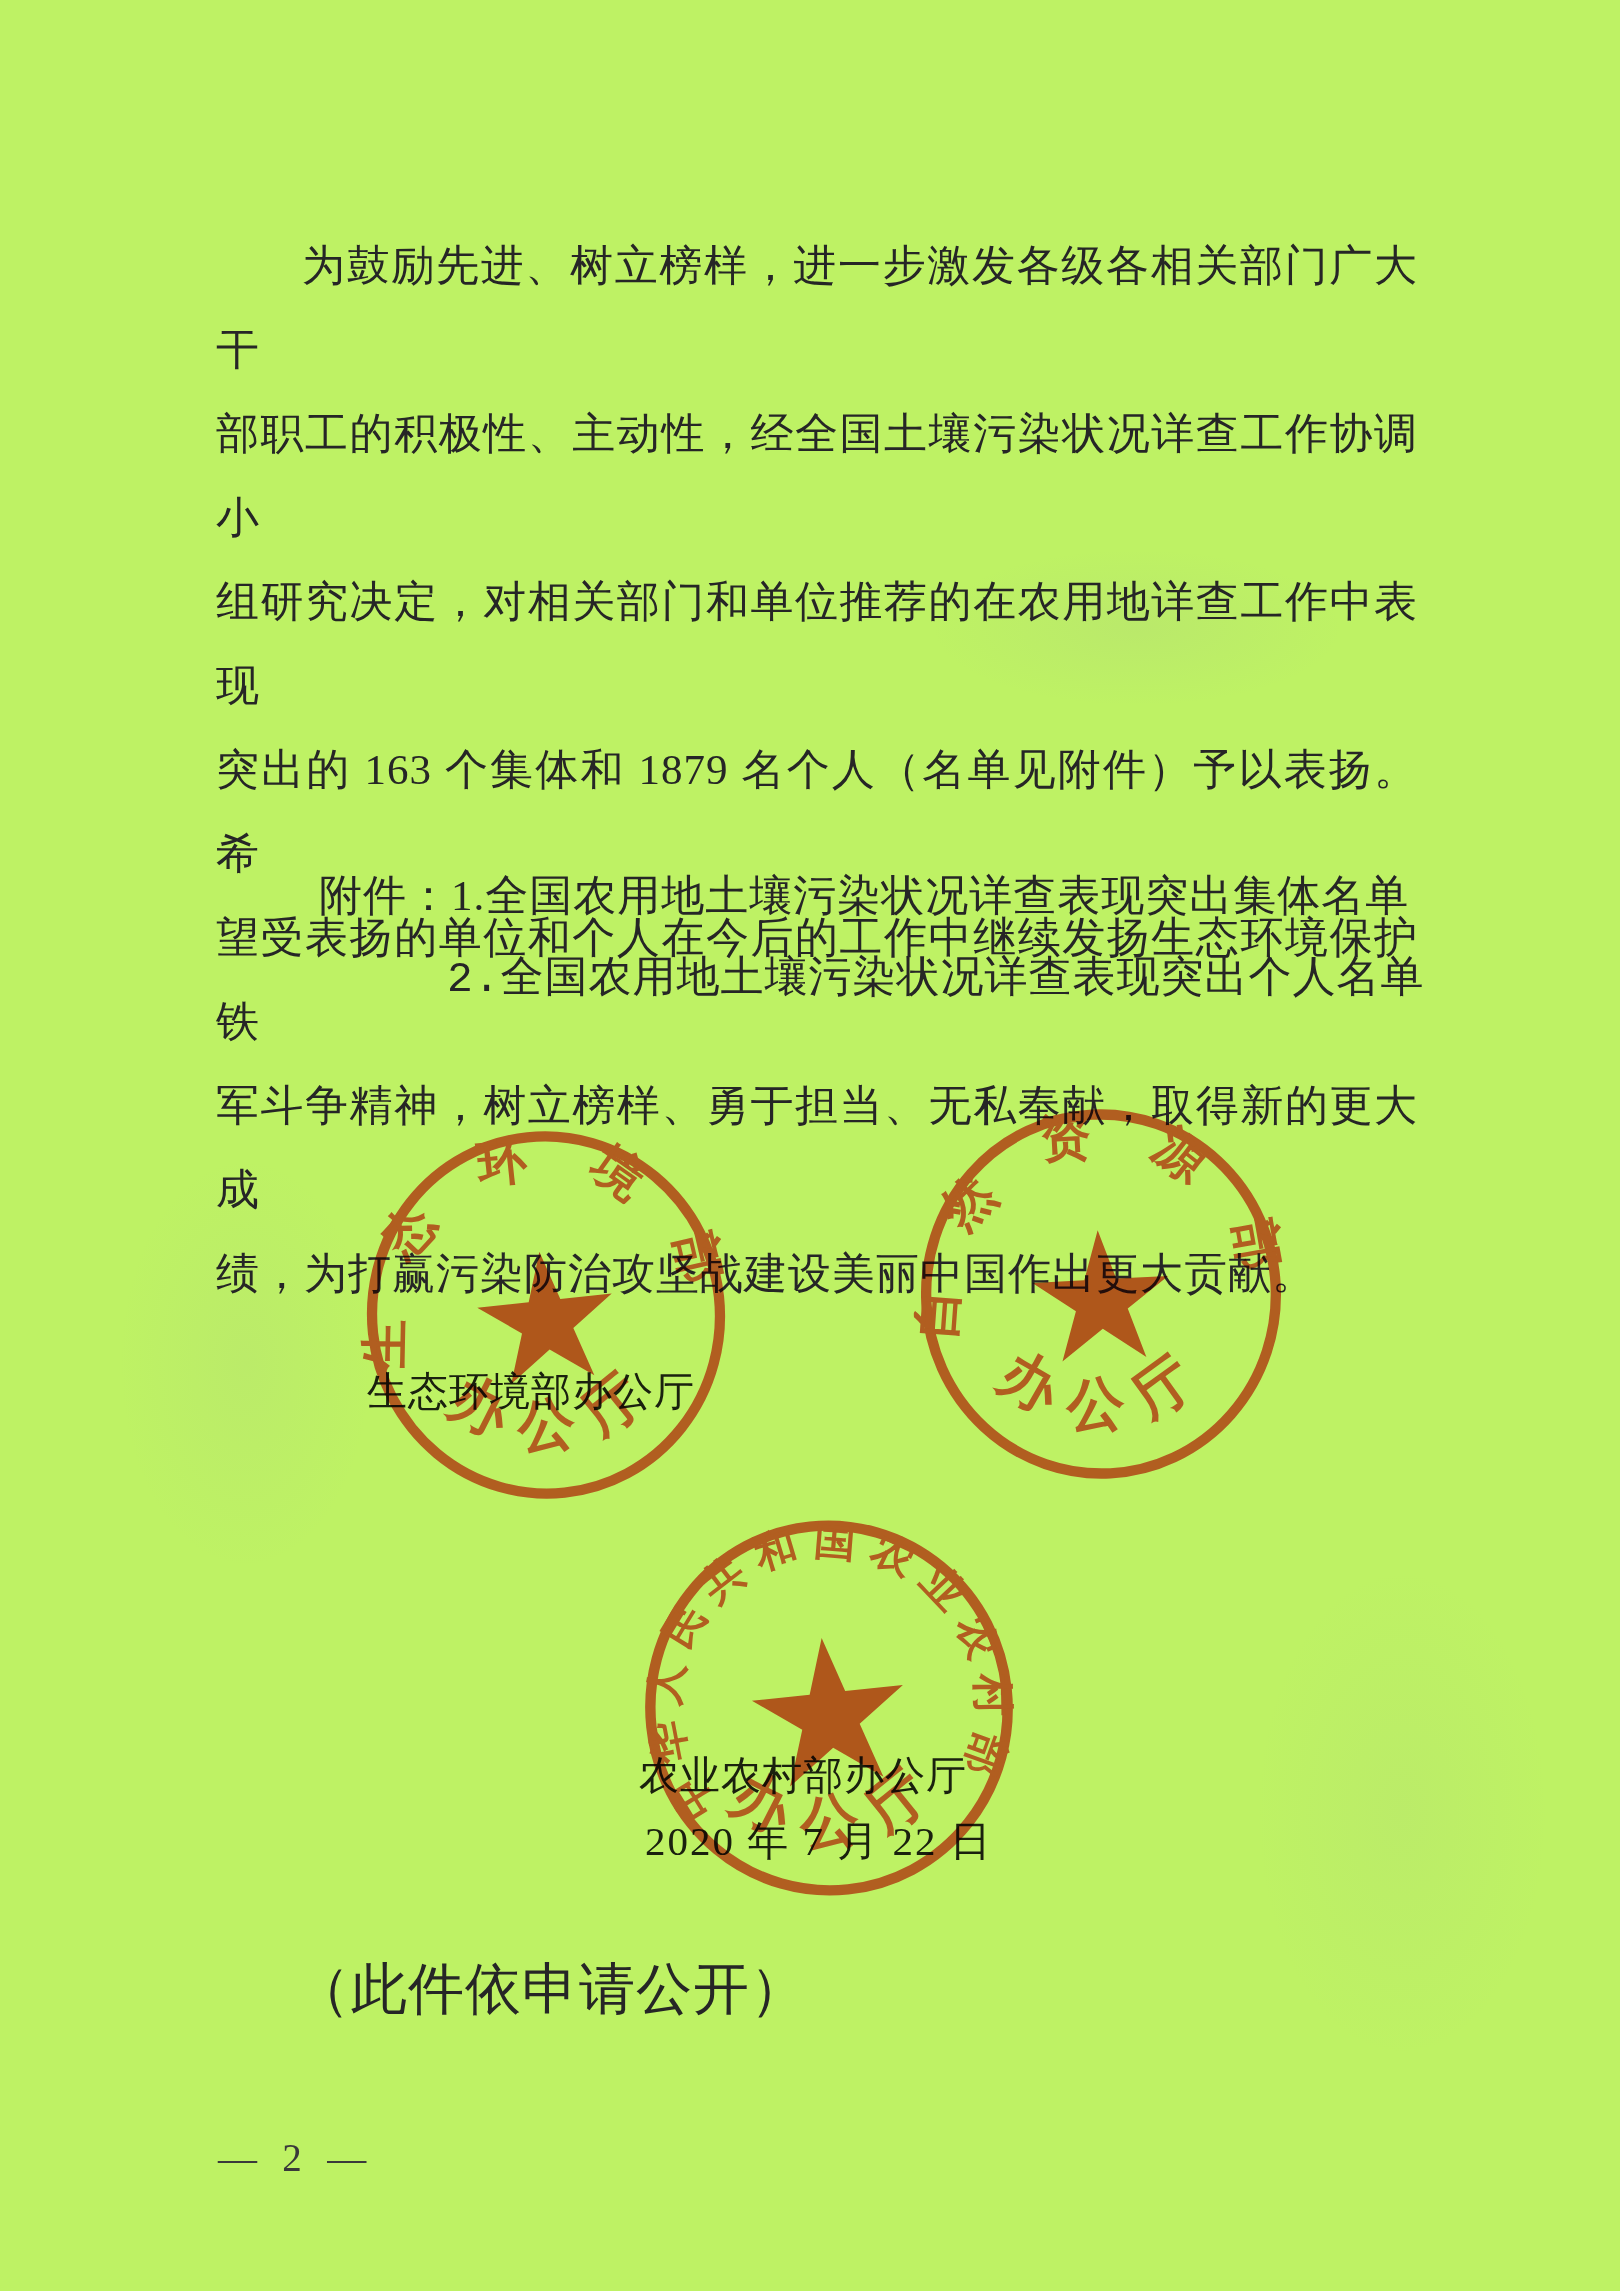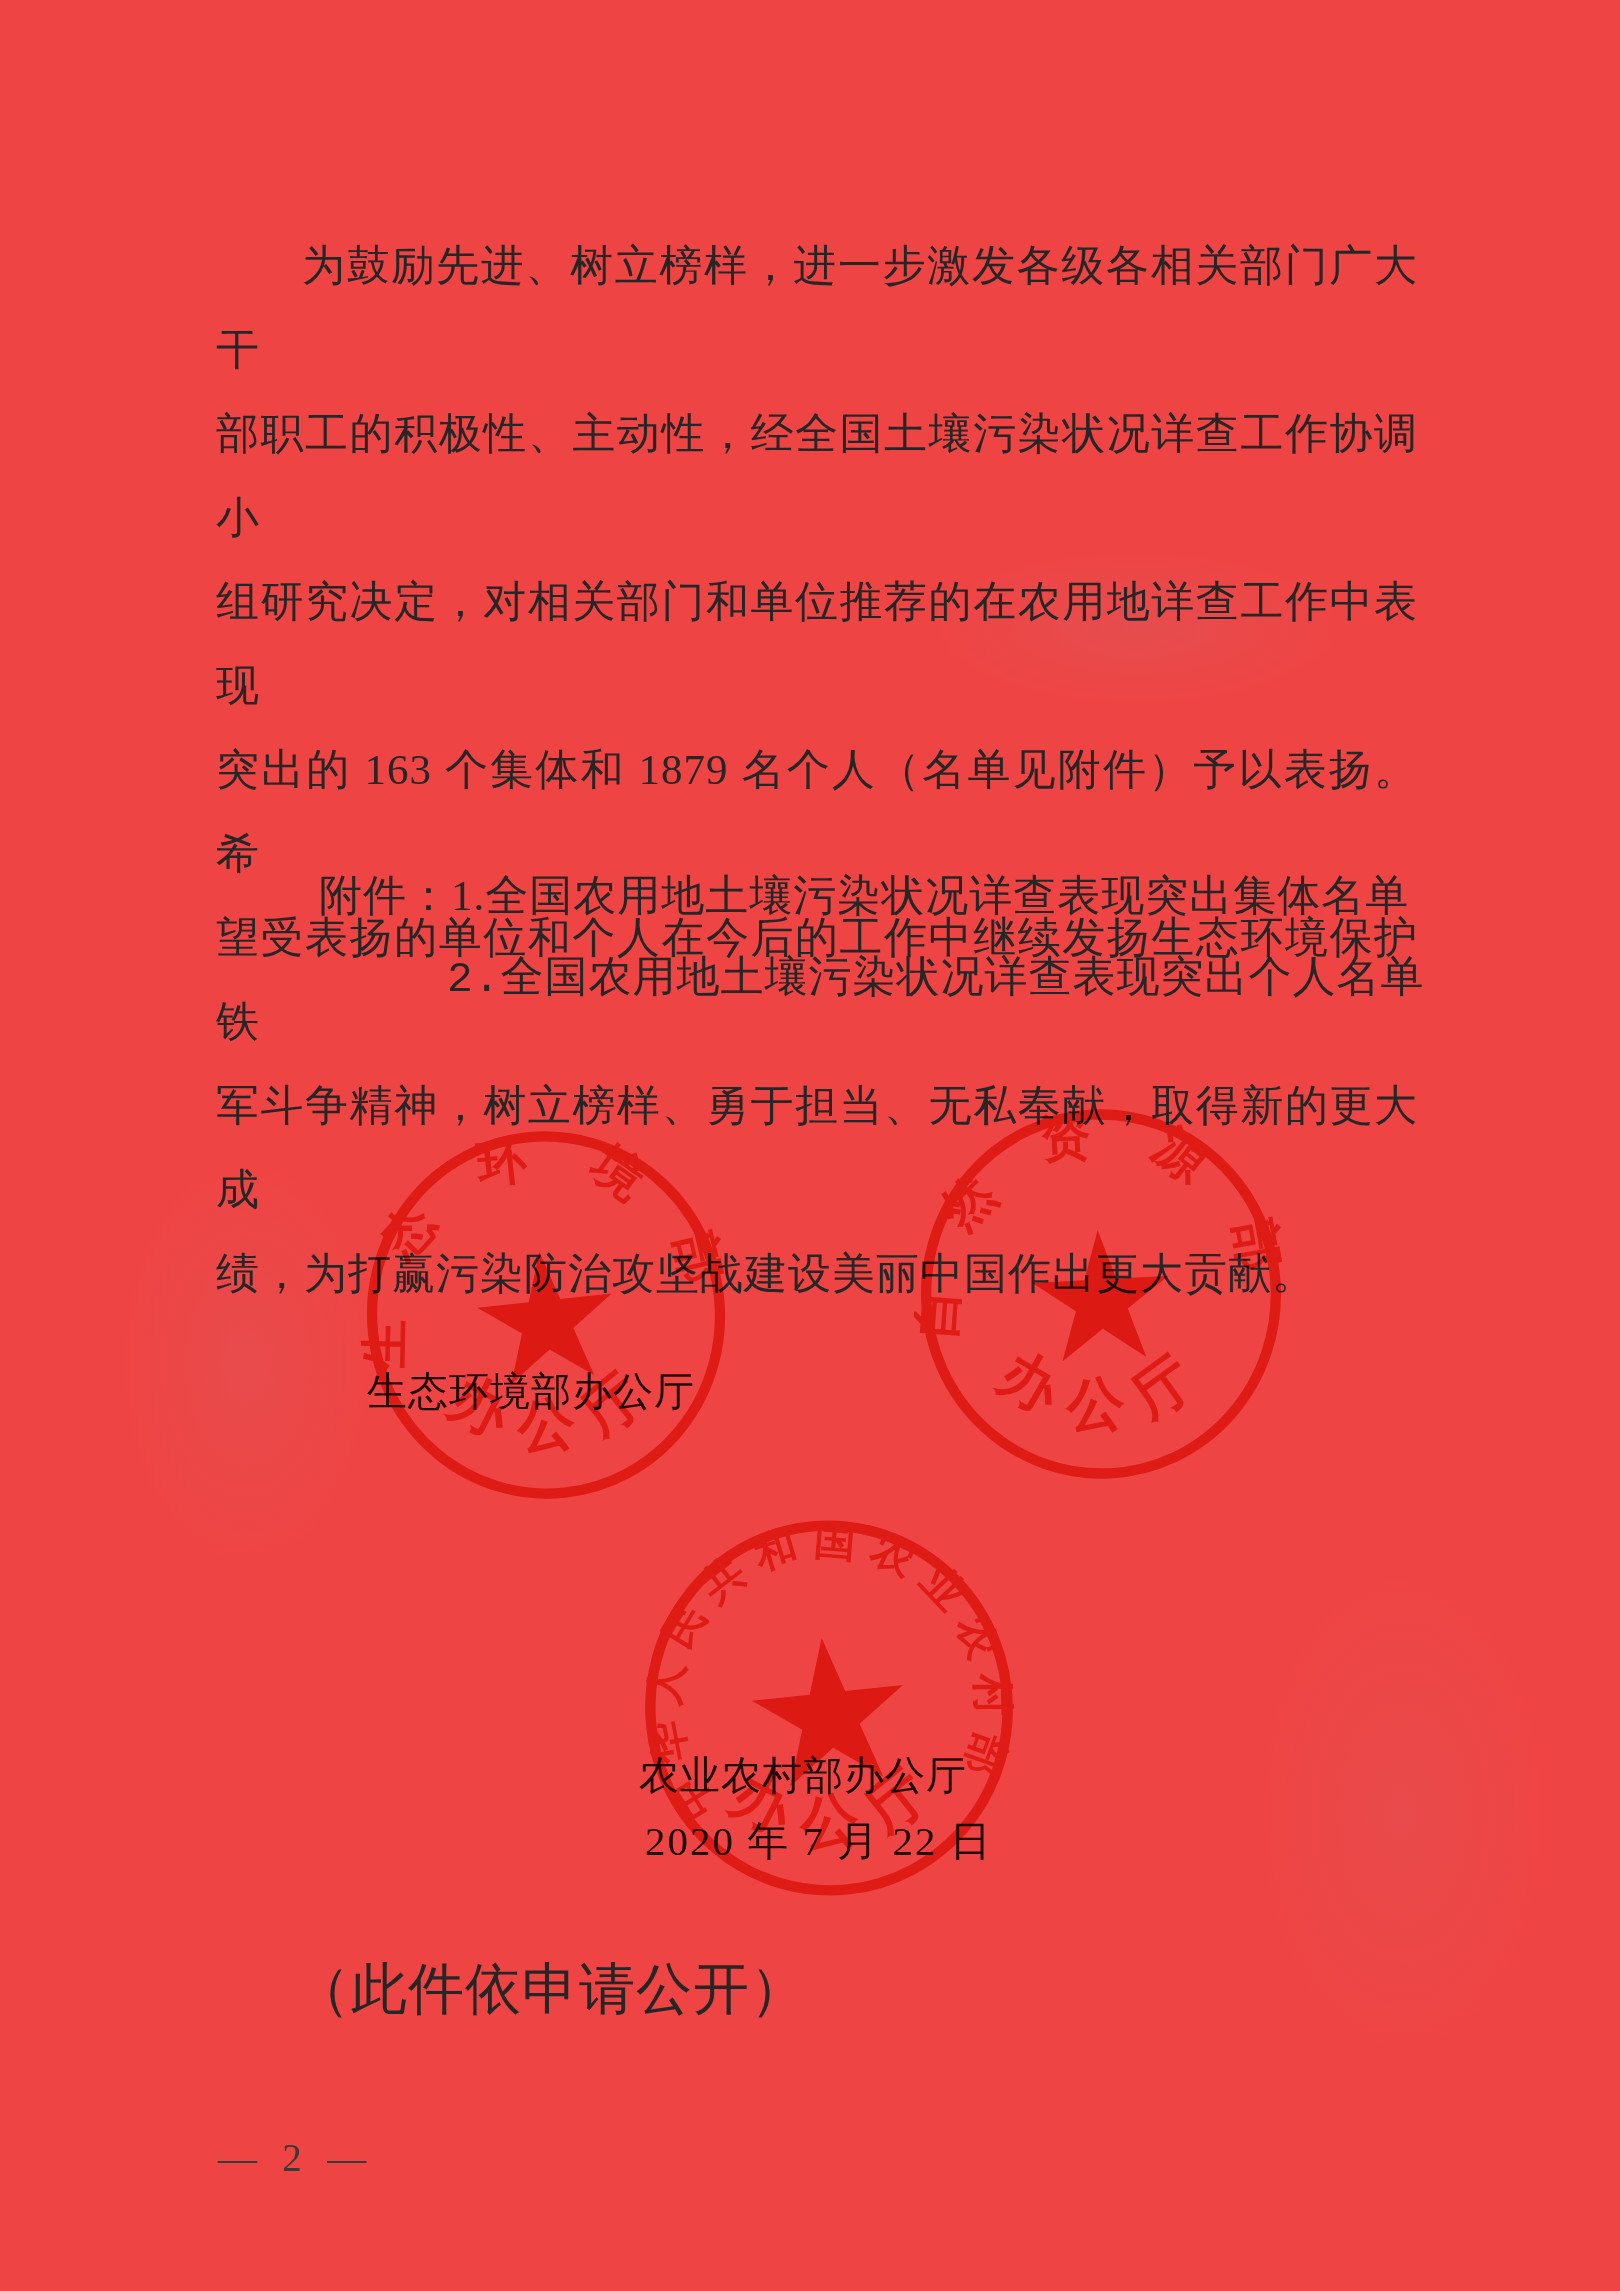--- a/index.html
+++ b/index.html
@@ -1,20 +1,20 @@
 <!DOCTYPE html>
 <html><head>
 <meta charset="utf-8">
 <style>
   html,body{margin:0;padding:0;background:#8a8a8a;}
   .page{
     position:relative;
     width:1620px;height:2292px;
     margin:0 auto;
-    background:#ef4444;
+    background:#bef264;
     overflow:hidden;
     font-family:"Liberation Serif","DejaVu Serif",serif;
     color:#262626;
   }
   
   .smudge{position:absolute;border-radius:50%;pointer-events:none;}
   .sm1{left:931px;top:549px;width:412px;height:157px;background:radial-gradient(closest-side,rgba(150,155,165,.10),rgba(150,155,165,0));}
   .sm2{left:118px;top:1157px;width:255px;height:412px;background:radial-gradient(closest-side,rgba(150,155,165,.08),rgba(150,155,165,0));}
   .sm3{left:1255px;top:1568px;width:294px;height:490px;background:radial-gradient(closest-side,rgba(150,155,165,.07),rgba(150,155,165,0));}
 

